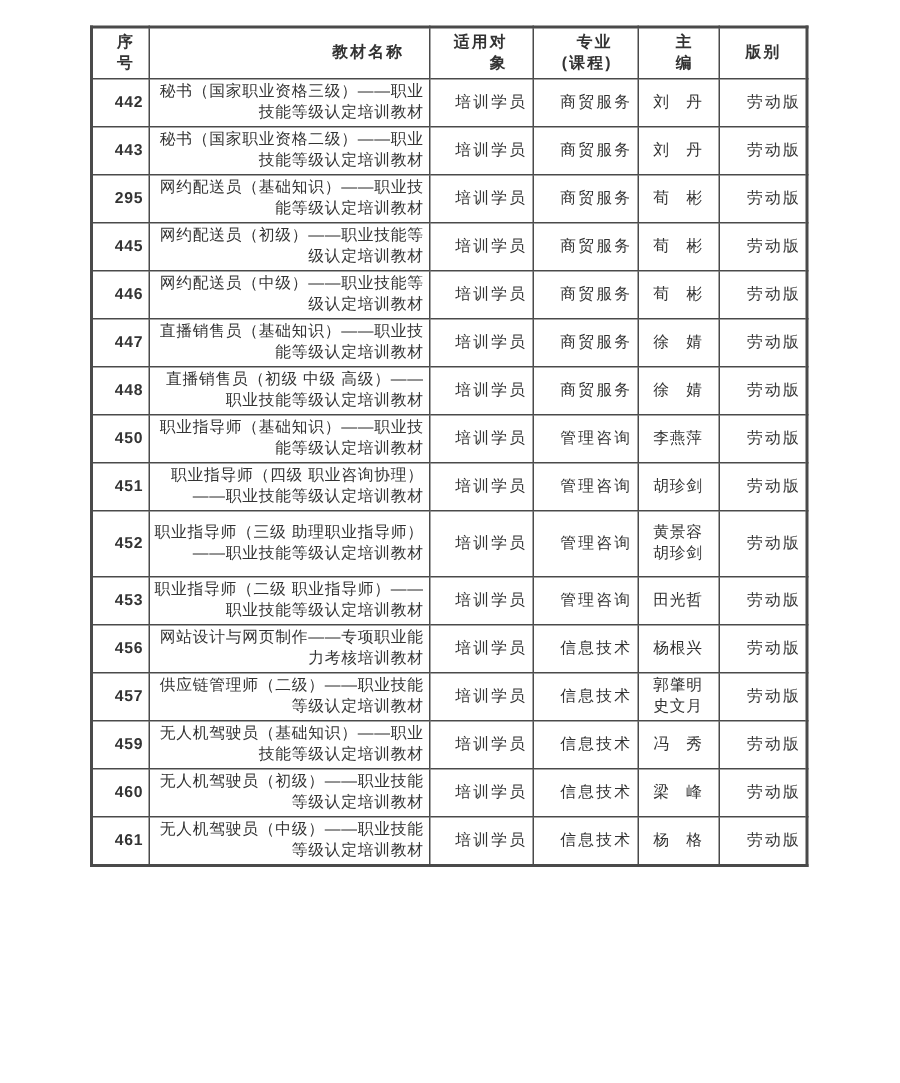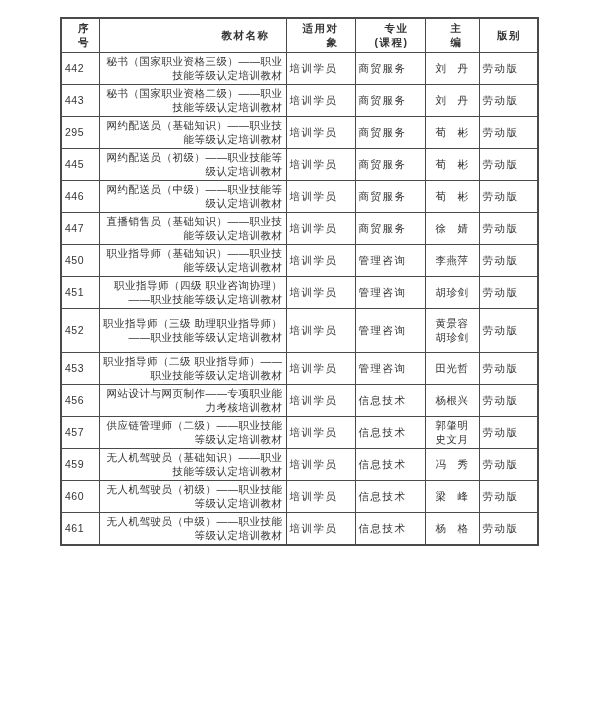--- a/index.html
+++ b/index.html
@@ -38,32 +38,33 @@
     overflow:hidden;
   }
   table.materials th{
     font-weight:bold;
     text-align:right;
     letter-spacing:1.5px;
     height:23px;
     padding:3px 16px;
   }
   td.c-no{
-    text-align:left;
+    text-align:right;
     font-size:11px;
     letter-spacing:0.5px;
+    font-weight:bold;
   }
   td.c-title{
     text-align:right;
     padding-left:5px;
     padding-right:4px;
     letter-spacing:0.5px;
   }
   td.c-audience,td.c-major,td.c-edition{
-    text-align:left;
+    text-align:right;
     letter-spacing:1.5px;
     margin-left:24px;
   }
   td.c-editors{
     text-align:center;
     letter-spacing:0.5px;
   }
   td.c-editors .editor-line{
     text-align:center;
     white-space:nowrap;
@@ -149,20 +150,30 @@
           <td class="c-no">447</td>
           <td class="c-title">直播销售员（基础知识）——职业技能等级认定培训教材</td>
           <td class="c-audience">培训学员</td>
           <td class="c-major">商贸服务</td>
           <td class="c-editors">
             <div class="editor-line">徐　婧</div>
           </td>
           <td class="c-edition">劳动版</td>
         </tr>
         <tr class="r2">
+          <td class="c-no">448</td>
+          <td class="c-title">直播销售员（初级 中级 高级）——职业技能等级认定培训教材</td>
+          <td class="c-audience">培训学员</td>
+          <td class="c-major">商贸服务</td>
+          <td class="c-editors">
+            <div class="editor-line">徐　婧</div>
+          </td>
+          <td class="c-edition">劳动版</td>
+        </tr>
+        <tr class="r2">
           <td class="c-no">450</td>
           <td class="c-title">职业指导师（基础知识）——职业技能等级认定培训教材</td>
           <td class="c-audience">培训学员</td>
           <td class="c-major">管理咨询</td>
           <td class="c-editors">
             <div class="editor-line">李燕萍</div>
           </td>
           <td class="c-edition">劳动版</td>
         </tr>
         <tr class="r2">

